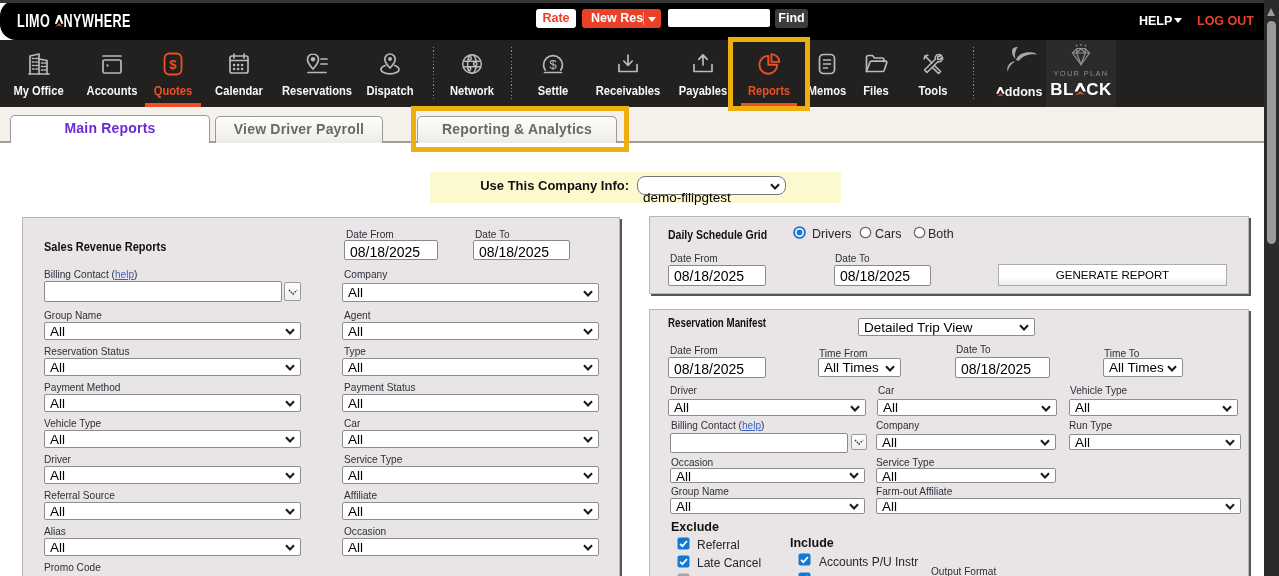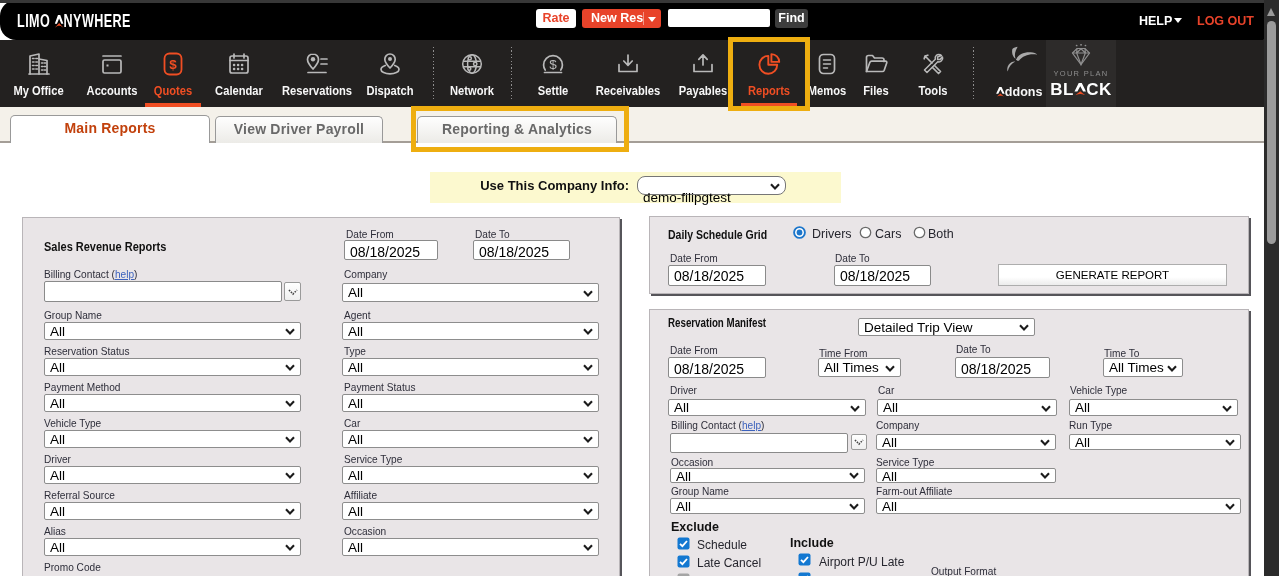--- a/index.html
+++ b/index.html
@@ -39,21 +39,21 @@
 #blackbox .yp { position:absolute; top:29px; width:100%; color:#8d8d8d; font-size:7.5px; letter-spacing:1.3px; }
 #blackbox .bk { position:absolute; top:40px; width:100%; color:#fff; font-size:17px; font-weight:bold; letter-spacing:.5px; }
 
 .ann { position:absolute; border:5px solid #eeae10; z-index:50; }
 
 #tabstrip { position:absolute; left:0; top:107px; width:1279px; height:36px; background:#f4f1ea;
   border-bottom:2px solid #a49e97; }
 .tab { position:absolute; top:9px; height:27px; border:1px solid #999; border-bottom:none;
   border-radius:5px 5px 0 0; font-size:14px; font-weight:bold; letter-spacing:.2px; text-align:center;
   background:linear-gradient(#fefefe,#ecebe7); color:#696969; line-height:25px; }
-.tab.active { top:8px; height:29px; background:#fff; color:#c2410c; z-index:5;text-align:center; }
+.tab.active { top:8px; height:29px; background:#fff; color:#6d28d9; z-index:5;text-align:center; }
 
 #ybar { position:absolute; left:430px; top:172px; width:411px; height:31px; background:#fcf9cf; }
 #ybar .t { position:absolute; right:212px; top:6px; font-size:13px; font-weight:bold; color:#111; white-space:nowrap; }
 
 .panel { position:absolute; background:#e9e5e7; border:1px solid #b9b5b8;
   box-shadow:2px 2px 0 0 #56555a; }
 .flabel { position:absolute; font-size:11.5px; color:#2e2e3a; white-space:nowrap; transform:scaleX(.88); transform-origin:0 50%; }
 .flabel2 { position:absolute; font-size:12px; color:#26262e; white-space:nowrap; }
 .ftitle { position:absolute; font-size:12.5px; font-weight:bold; color:#111; white-space:nowrap; }
 .sel { position:absolute; background:#fff; border:1px solid #8d8d8d; border-radius:2px; font-size:13.5px; color:#000; line-height:15px; }
@@ -499,32 +499,32 @@
       <span class="v" style="top:0px;">All</span>
       <svg class="ch" width="10" height="7" viewBox="0 0 10 7">
         <path d="M1 1.2 L5 5.4 L9 1.2" stroke="#1c1c1c" stroke-width="2.1" fill="none"></path>
       </svg>
     </div>
     <div class="ftitle" style="left:671px;top:520px;">Exclude</div>
     <svg class="chk" style="left:677px;top:537px;" width="13" height="13" viewBox="0 0 13 13">
       <rect x="0.5" y="0.5" width="12" height="12" rx="2" fill="#1378d1"></rect>
       <path d="M3 6.8 L5.4 9.2 L10 4" stroke="#fff" stroke-width="1.8" fill="none"></path>
     </svg>
-    <div class="flabel2" style="left:697px;top:538px;">Schedule</div>
+    <div class="flabel2" style="left:697px;top:538px;">Referral</div>
     <div class="ftitle" style="left:790px;top:535.5px;">Include</div>
     <svg class="chk" style="left:677px;top:555px;" width="13" height="13" viewBox="0 0 13 13">
       <rect x="0.5" y="0.5" width="12" height="12" rx="2" fill="#1378d1"></rect>
       <path d="M3 6.8 L5.4 9.2 L10 4" stroke="#fff" stroke-width="1.8" fill="none"></path>
     </svg>
     <div class="flabel2" style="left:697px;top:556px;">Late Cancel</div>
     <svg class="chk" style="left:798px;top:553px;" width="13" height="13" viewBox="0 0 13 13">
       <rect x="0.5" y="0.5" width="12" height="12" rx="2" fill="#1378d1"></rect>
       <path d="M3 6.8 L5.4 9.2 L10 4" stroke="#fff" stroke-width="1.8" fill="none"></path>
     </svg>
-    <div class="flabel2" style="left:819px;top:555px;">Airport P/U Late</div>
+    <div class="flabel2" style="left:819px;top:555px;">Accounts P/U Instr</div>
     <div class="flabel" style="left:931px;top:565px;">Output Format</div>
     <svg class="chk" style="left:677px;top:573px;" width="13" height="13" viewBox="0 0 13 13">
       <rect x="0.5" y="0.5" width="12" height="12" rx="2" fill="#a5a5a5"></rect>
     </svg>
     <svg class="chk" style="left:798px;top:572px;" width="13" height="13" viewBox="0 0 13 13">
       <rect x="0.5" y="0.5" width="12" height="12" rx="2" fill="#1378d1"></rect>
       <path d="M3 6.8 L5.4 9.2 L10 4" stroke="#fff" stroke-width="1.8" fill="none"></path>
     </svg>
 <div id="sbar">
       <div class="up"></div>

